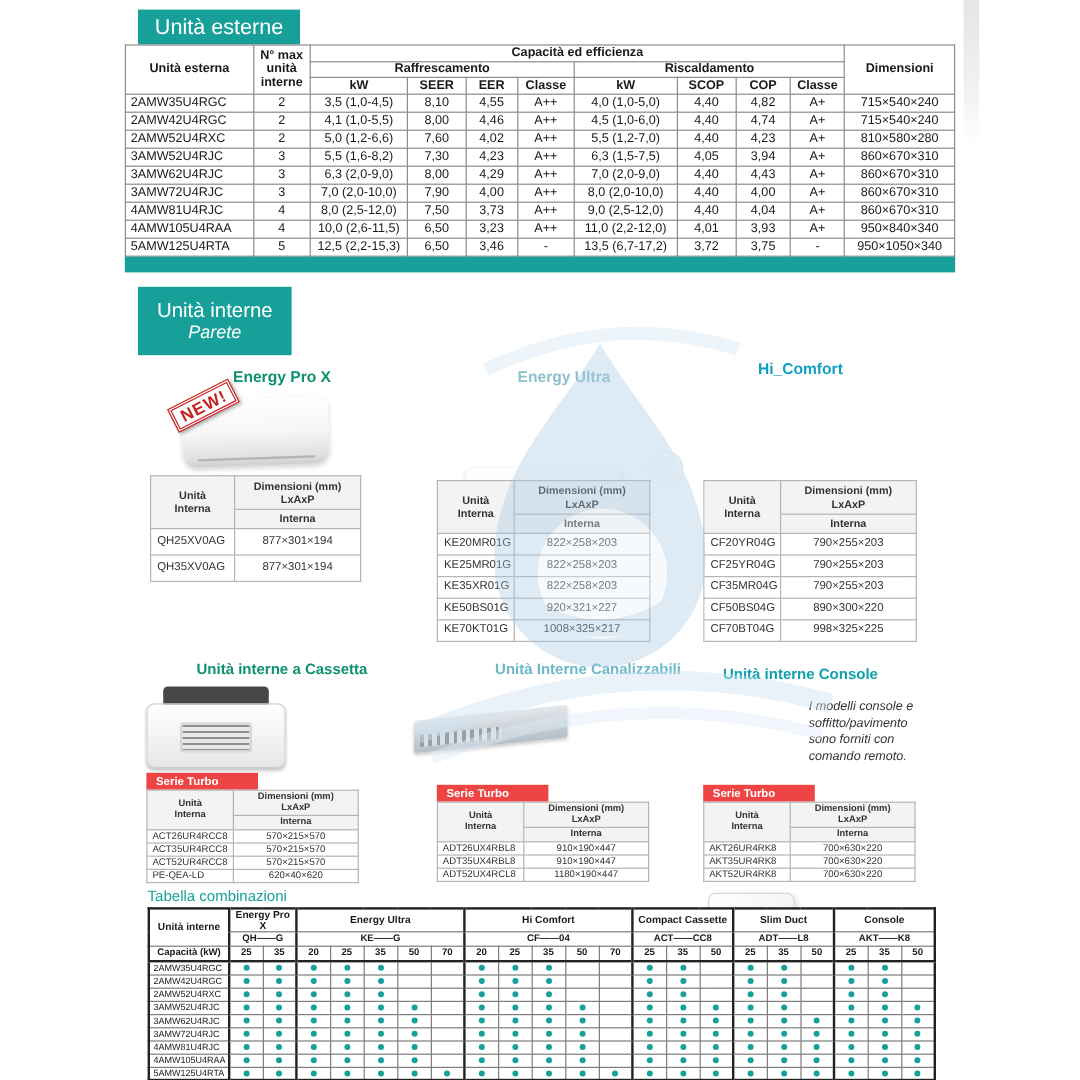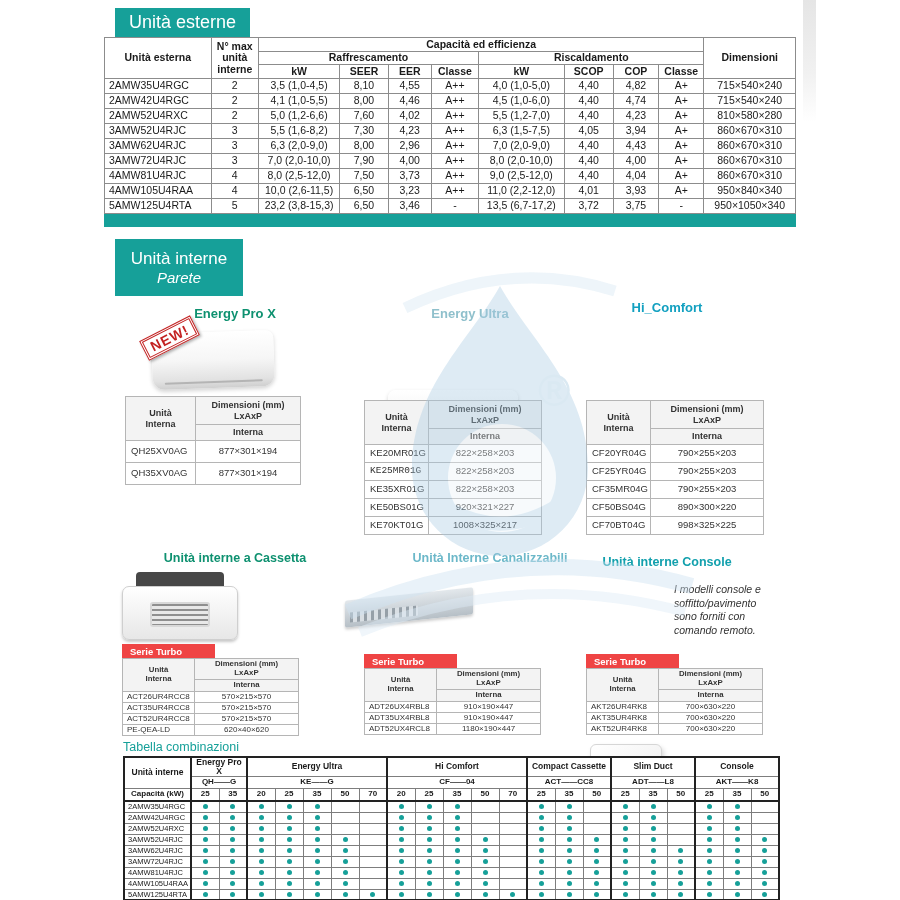--- a/index.html
+++ b/index.html
@@ -168,21 +168,21 @@
           <td>4,05</td>
           <td>3,94</td>
           <td>A+</td>
           <td>860×670×310</td>
         </tr>
         <tr>
           <td class="cl">3AMW62U4RJC</td>
           <td>3</td>
           <td>6,3 (2,0-9,0)</td>
           <td>8,00</td>
-          <td>2,96</td>
+          <td>4,29</td>
           <td>A++</td>
           <td>7,0 (2,0-9,0)</td>
           <td>4,40</td>
           <td>4,43</td>
           <td>A+</td>
           <td>860×670×310</td>
         </tr>
         <tr>
           <td class="cl">3AMW72U4RJC</td>
           <td>3</td>
@@ -218,21 +218,21 @@
           <td>A++</td>
           <td>11,0 (2,2-12,0)</td>
           <td>4,01</td>
           <td>3,93</td>
           <td>A+</td>
           <td>950×840×340</td>
         </tr>
         <tr>
           <td class="cl">5AMW125U4RTA</td>
           <td>5</td>
-          <td>23,2 (3,8-15,3)</td>
+          <td>12,5 (2,2-15,3)</td>
           <td>6,50</td>
           <td>3,46</td>
           <td>-</td>
           <td>13,5 (6,7-17,2)</td>
           <td>3,72</td>
           <td>3,75</td>
           <td>-</td>
           <td>950×1050×340</td>
         </tr>
       </tbody>
@@ -297,21 +297,21 @@
       <tr>
         <th style="height:16px">Interna</th>
       </tr>
     </thead>
     <tbody>
         <tr>
           <td class="cl" style="height: 18px;">KE20MR01G</td>
           <td>822×258×203</td>
         </tr>
         <tr>
-          <td class="cl" style="height: 18px; font-family: Liberation Mono, monospace;">KE25MR01G</td>
+          <td class="cl" style="height: 18px;">KE25MR01G</td>
           <td>822×258×203</td>
         </tr>
         <tr>
           <td class="cl" style="height: 18px;">KE35XR01G</td>
           <td>822×258×203</td>
         </tr>
         <tr>
           <td class="cl" style="height: 18px;">KE50BS01G</td>
           <td>920×321×227</td>
         </tr>

